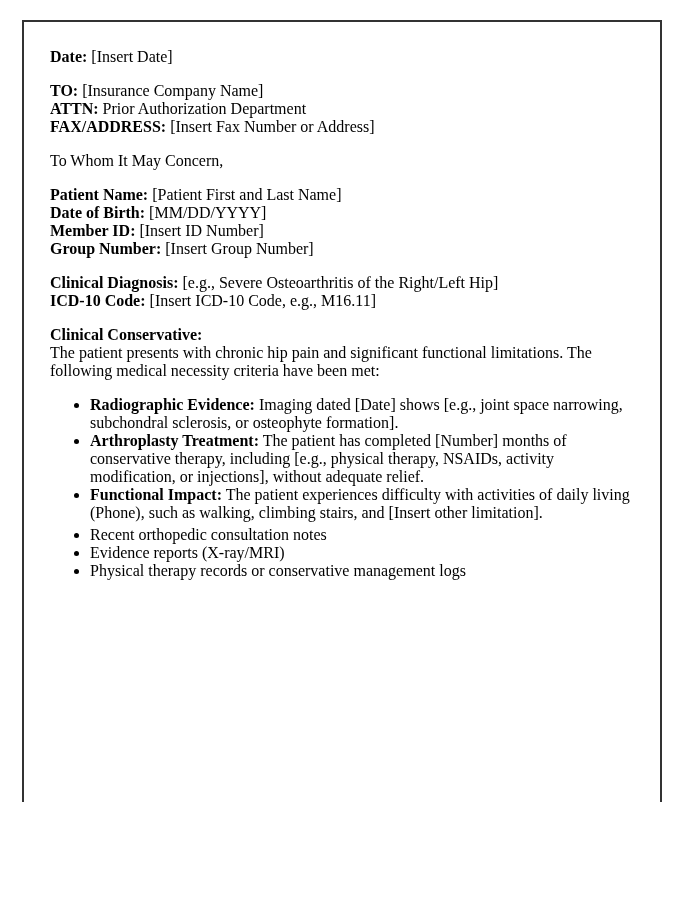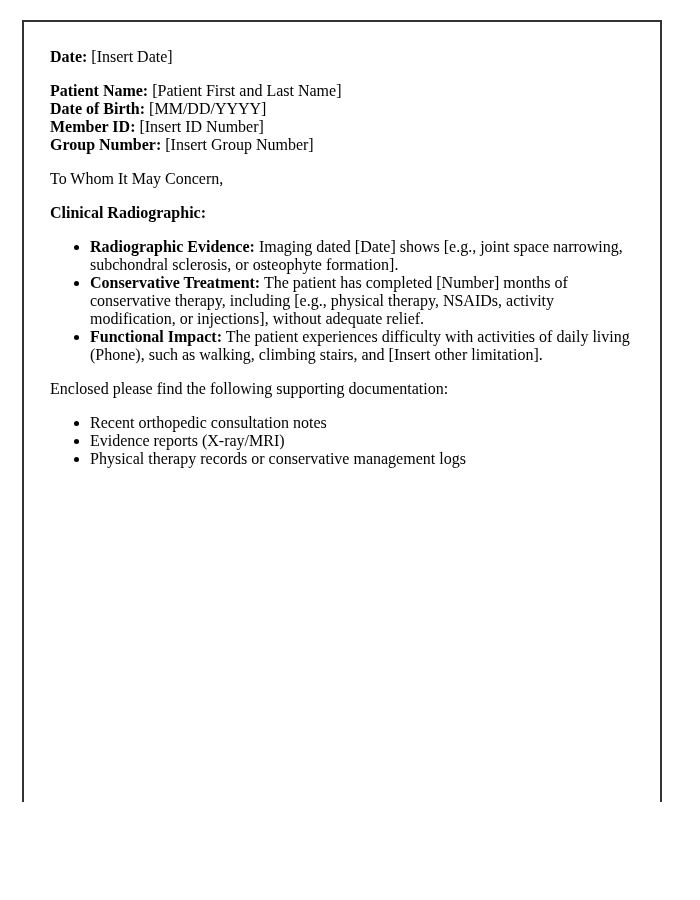--- a/index.html
+++ b/index.html
@@ -38,50 +38,59 @@
 </style>
 </head>
 <body style="background: rgb(255, 255, 255); color: rgb(0, 0, 0);">
 
 <div class="letter-container">
 
   <p class="first">
     <span class="b">Date:</span><span> [Insert Date]</span>
   </p>
 
+  <p>
+    <span class="b">TO:</span><span> [Insurance Company Name]</span><br>
+    <span class="b">ATTN:</span><span> Prior Authorization Department</span><br>
+    <span class="b">FAX/ADDRESS:</span><span> [Insert Fax Number or Address]</span>
+  </p>
 
+
+  <p>To Whom It May Concern,</p>
 
   <p>
     <span class="b">Patient Name:</span><span> [Patient First and Last Name]</span><br>
     <span class="b">Date of Birth:</span><span> [MM/DD/YYYY]</span><br>
     <span class="b">Member ID:</span><span> [Insert ID Number]</span><br>
     <span class="b">Group Number:</span><span> [Insert Group Number]</span>
   </p>
 
-  <p>To Whom It May Concern,</p>
-
-
 
   <p>
-    <span class="b">Clinical Radiographic:</span><br>
+    <span class="b">Clinical Diagnosis:</span><span> [e.g., Severe Osteoarthritis of the Right/Left Hip]</span><br>
+    <span class="b">ICD-10 Code:</span><span> [Insert ICD-10 Code, e.g., M16.11]</span>
+  </p>
+
+  <p>
+    <span class="b">Clinical Conservative:</span><br>
+    <span>The patient presents with chronic hip pain and significant functional limitations. The following medical necessity criteria have been met:</span>
   </p>
 
   <ul>
     <li>
       <span class="b">Radiographic Evidence:</span><span> Imaging dated [Date] shows [e.g., joint space narrowing, subchondral sclerosis, or osteophyte formation].</span>
     </li>
     <li>
-      <span class="b">Conservative Treatment:</span><span> The patient has completed [Number] months of conservative therapy, including [e.g., physical therapy, NSAIDs, activity modification, or injections], without adequate relief.</span>
+      <span class="b">Arthroplasty Treatment:</span><span> The patient has completed [Number] months of conservative therapy, including [e.g., physical therapy, NSAIDs, activity modification, or injections], without adequate relief.</span>
     </li>
     <li>
       <span class="b">Functional Impact:</span><span> The patient experiences difficulty with activities of daily living (Phone), such as walking, climbing stairs, and [Insert other limitation].</span>
     </li>
   </ul>
 
-  <p>Enclosed please find the following supporting documentation:</p>
 
   <ul>
     <li>Recent orthopedic consultation notes</li>
     <li>Evidence reports (X-ray/MRI)</li>
     <li>Physical therapy records or conservative management logs</li>
   </ul>
 
 
 </div>
 

